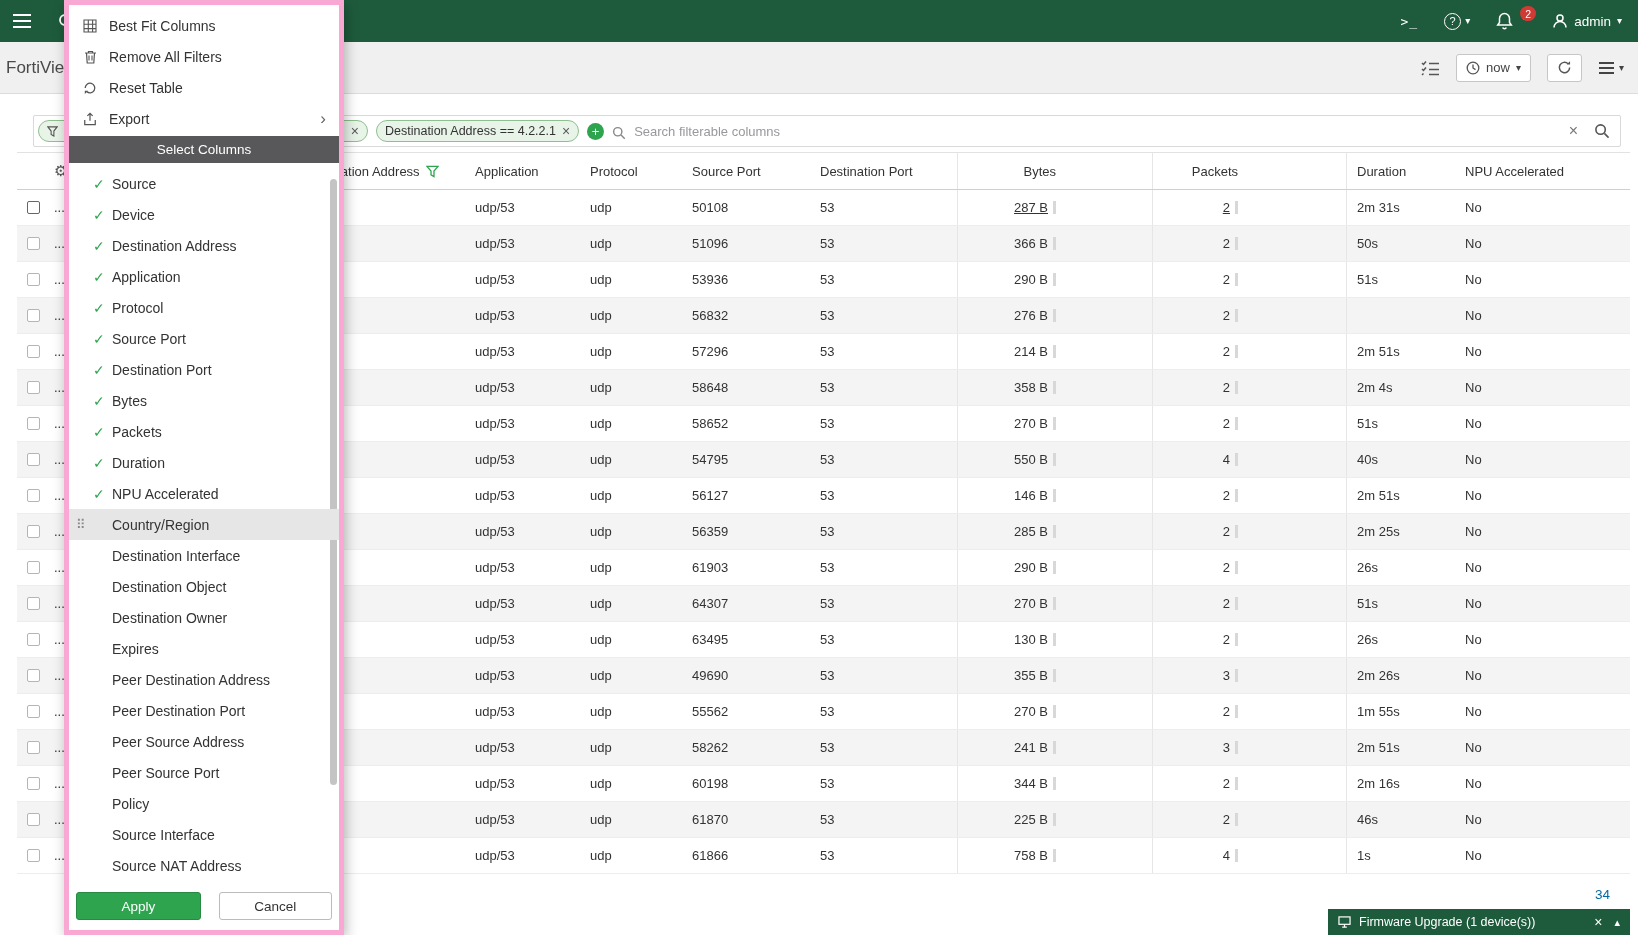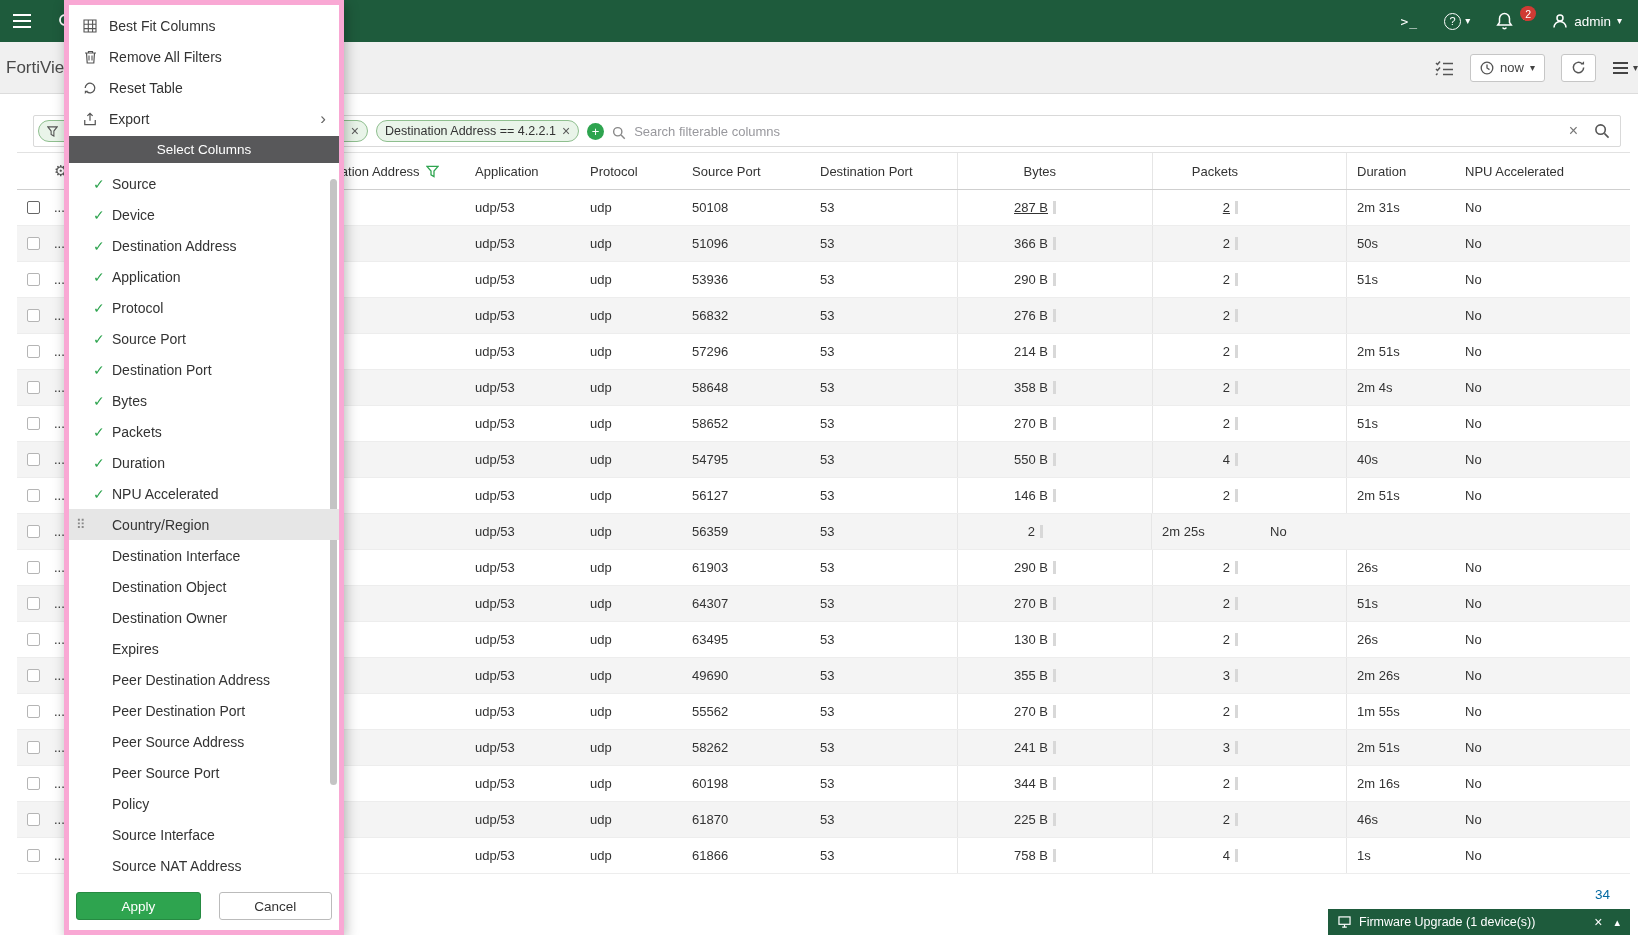--- a/index.html
+++ b/index.html
@@ -18,21 +18,21 @@
   .help-wrap { display:flex; align-items:center; gap:4px; }
   .help-circle { width:17px; height:17px; border:1.5px solid #fff; border-radius:50%; display:flex; align-items:center; justify-content:center; font-size:11px; }
   .caret { font-size:10px; line-height:1; }
   .bell-wrap { position:relative; display:flex; }
   .badge { position:absolute; top:-6px; right:-10px; background:#cf3b34; color:#fff; min-width:16px; height:15px; border-radius:8px; font-size:10.5px; display:flex; align-items:center; justify-content:center; padding:0 4px; }
   .user-wrap { display:flex; align-items:center; gap:6px; }
 
   
   .titlebar { position:absolute; top:42px; left:0; right:0; height:52px; background:#f0f0f0; border-bottom:1px solid #dcdcdc; display:flex; align-items:center; z-index:4; }
   .page-title { margin-left:6px; font-size:17px; color:#4a4a4a; white-space:nowrap; }
-  .titlebar-right { margin-left:auto; display:flex; align-items:center; gap:16px; }
+  .titlebar-right { margin-left:auto; display:flex; align-items:center; gap:16px; padding-right:14px; }
   .btn-like { height:28px; border:1px solid #c6c6c6; background:#fff; border-radius:3px; display:flex; align-items:center; gap:6px; padding:0 9px; color:#444; font-size:13px; cursor:pointer; }
   .icon-gray { color:#555; display:flex; }
   .tblmenu { display:flex; align-items:center; gap:4px; color:#444; cursor:pointer; }
 
   
   .content { position:absolute; top:94px; left:0; right:0; bottom:0; background:#fff; }
 
   
   .filterbar { position:absolute; top:21px; left:33px; right:17px; height:32px; border:1px solid #d9d9d9; border-radius:2px; background:#fff; display:flex; align-items:center; padding:0 10px 0 4px; gap:8px; }
   .chip { display:inline-flex; align-items:center; gap:6px; height:22px; background:#e9f4e9; border:1px solid #8fbf8f; border-radius:12px; padding:0 8px; font-size:12.5px; color:#333; white-space:nowrap; }
@@ -432,20 +432,24 @@
   <div class="trow alt">
     <div class="td c-check">
             <span class="cb"></span>
           </div>
     <div class="td c-src">...</div>
     <div class="td c-dst">4.2.2.1</div>
     <div class="td c-app">udp/53</div>
     <div class="td c-proto">udp</div>
     <div class="td c-sport">56359</div>
     <div class="td c-dport">53</div>
+    <div class="td c-bytes">
+            <span class="val">285 B</span>
+            <span class="minibar"></span>
+          </div>
     <div class="td c-packets">
             <span class="val">2</span>
             <span class="minibar"></span>
           </div>
     <div class="td c-dur">2m 25s</div>
     <div class="td c-npu">No</div>
   </div>
 
   <div class="trow">
     <div class="td c-check">

